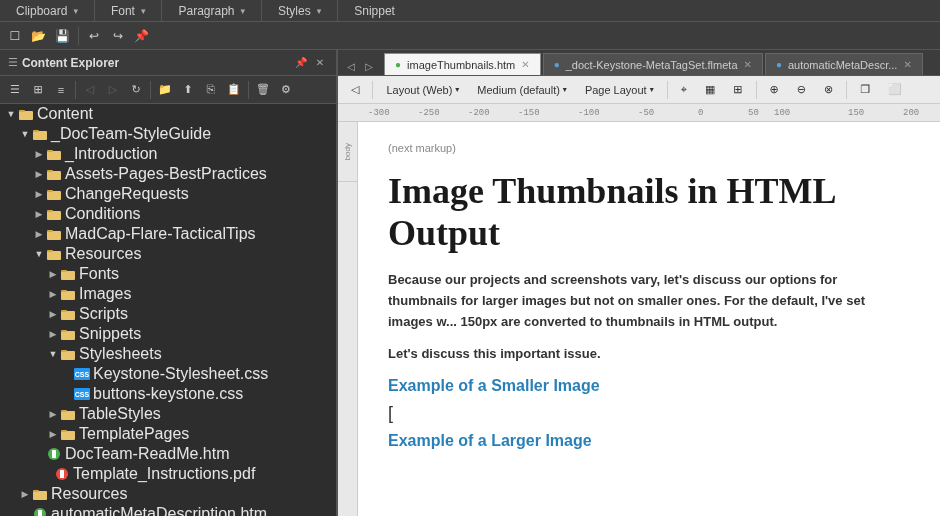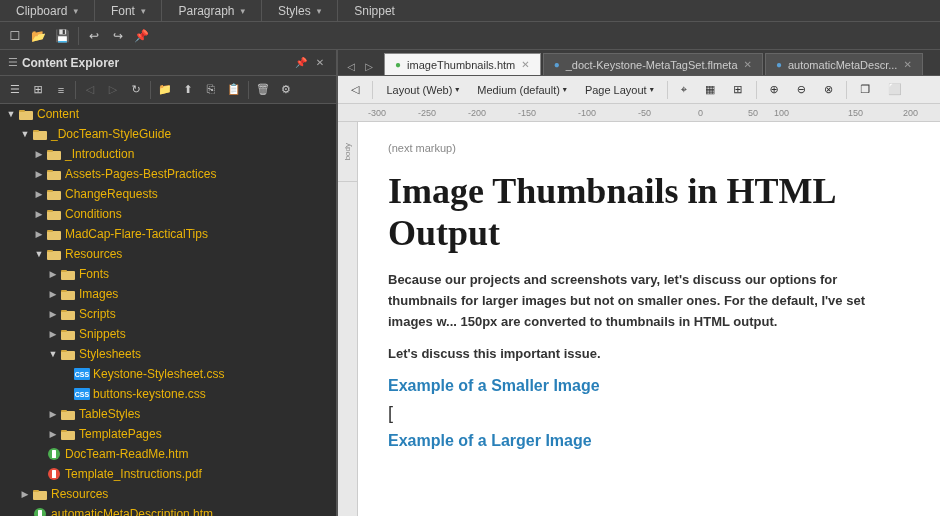--- a/index.html
+++ b/index.html
@@ -156,22 +156,22 @@
     }
     .tree-expand.open { color: #ccc; }
     .tree-icon {
       width: 16px; height: 16px;
       margin-right: 3px;
       flex-shrink: 0;
       display: flex; align-items: center; justify-content: center;
       font-size: 11px;
     }
     .tree-label {
-      font-size: 12px;
-      color: #eab308;
+      font-size: 16px;
+      color: #e5e5e5;
     }
     .icon-css { background: #2196F3; color: white; font-size: 8px; font-weight: bold; border-radius: 1px; }
 
     
     .right-panel {
       flex: 1;
       display: flex;
       flex-direction: column;
       background: #f5f5f5;
     }
@@ -257,20 +257,21 @@
       position: relative;
       overflow: hidden;
     }
     .ruler-content {
       display: flex;
       align-items: center;
       height: 100%;
       font-size: 9px;
       color: #888;
       padding-left: 20px;
+      font-family: Liberation Mono, monospace;
     }
 
     
     .editor-area {
       display: flex;
       flex: 1;
       overflow: hidden;
     }
     .left-margin {
       width: 20px;
@@ -592,21 +593,21 @@
         <span class="tree-expand" style="width:14px;"></span>
         <span class="tree-icon">
           <svg width="14" height="14" viewBox="0 0 14 14">
             <circle cx="7" cy="7" r="6" fill="#4caf50"></circle>
             <rect x="5" y="3" width="4" height="8" rx="0.5" fill="white"></rect>
           </svg>
         </span>
         <span class="tree-label">DocTeam-ReadMe.htm</span>
       </div>
 
-      <div class="tree-item" style="padding-left:4px;align-items:center;">
+      <div class="tree-item" style="padding-left:12px;align-items:center;">
         <span class="tree-indent" style="width:28px;"></span>
         <span class="tree-expand" style="width:14px;"></span>
         <span class="tree-icon">
           <svg width="14" height="14" viewBox="0 0 14 14">
             <circle cx="7" cy="7" r="6" fill="#e74c3c"></circle>
             <rect x="5" y="3" width="4" height="8" rx="0.5" fill="white"></rect>
           </svg>
         </span>
         <span class="tree-label">Template_Instructions.pdf</span>
       </div>

